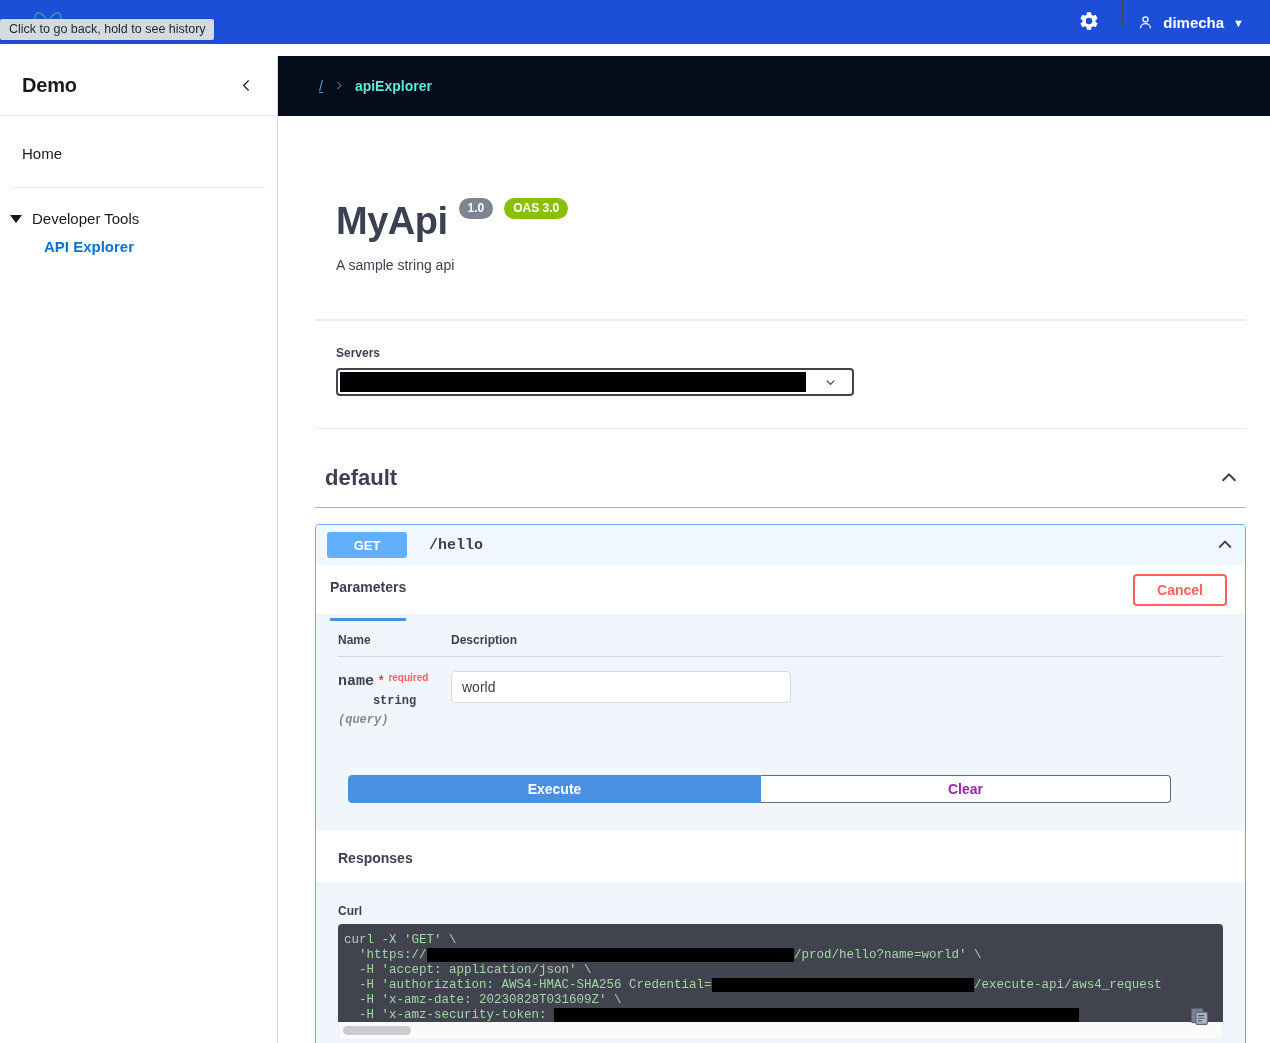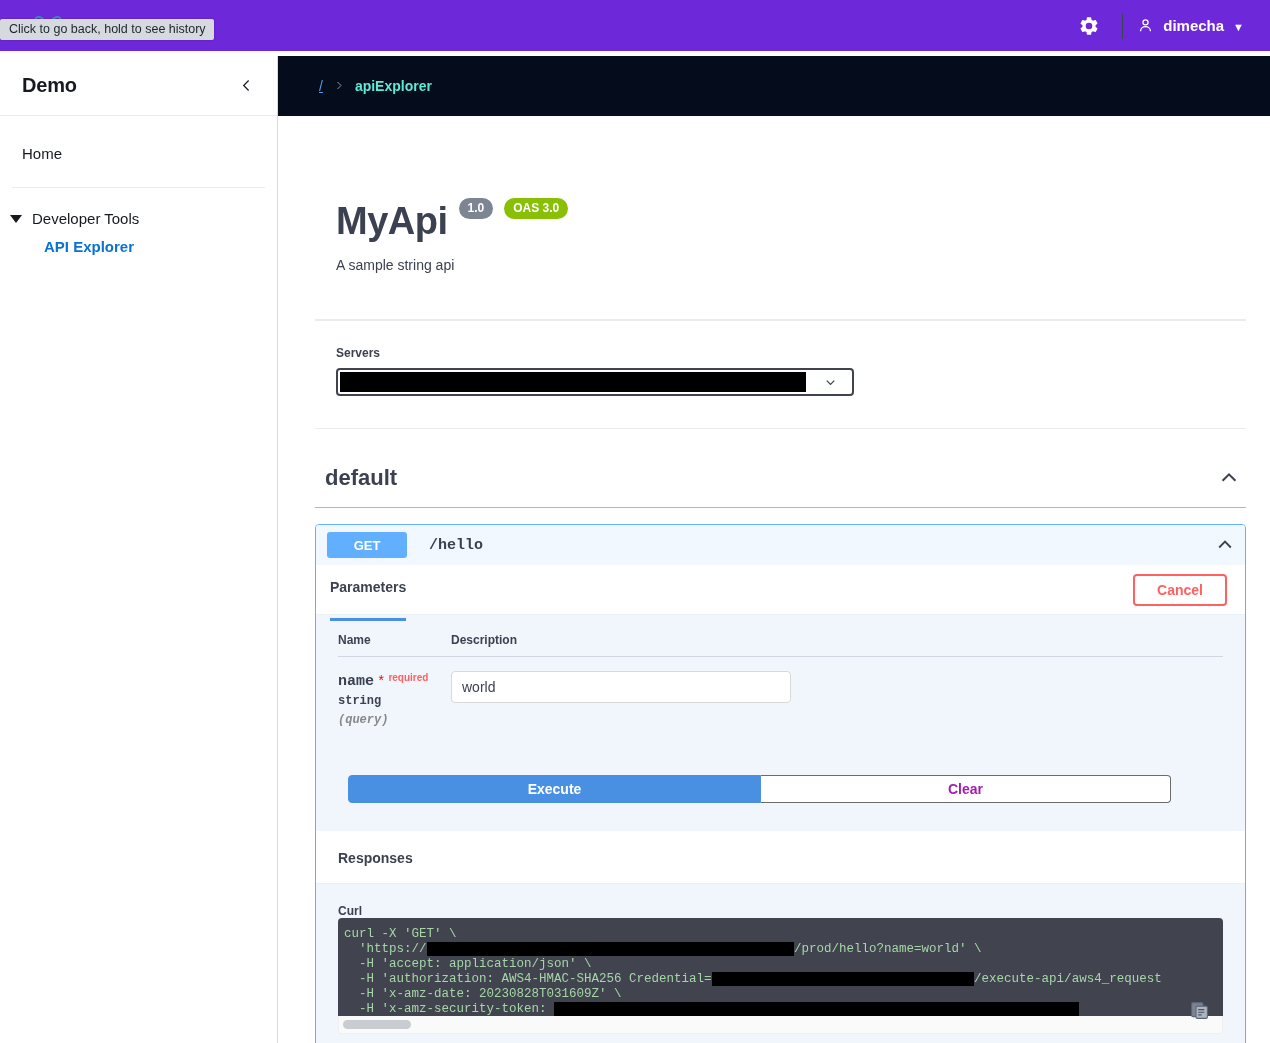--- a/index.html
+++ b/index.html
@@ -7,23 +7,23 @@
     margin: 0; padding: 0;
     width: 1270px; height: 1043px;
     overflow: hidden;
     background: #ffffff;
     font-family: "Liberation Sans", sans-serif;
   }
 
   
   #topbar {
     position: absolute; top: 0; left: 0;
-    width: 1270px; height: 51px;
-    background: #6d28d9;
-    display: flex; align-items: center;
+    width: 1270px; height: 44px;
+    background: #1d4ed8;
+    display: flex; 
   }
   #logo-wrap { width: 96px; display:flex; align-items:center; justify-content:center; }
   #logo-svg { display:block; }
   #topbar-spacer { flex: 1 1 auto; }
   #gear-btn {
     width: 42px; height: 42px; display:flex; align-items:center; justify-content:center;
     margin-right: 8px; cursor: pointer;
   }
   #topbar-divider { width:1px; height:26px; background:#3b4454; margin: 0 14px 0 4px; }
   #user-menu {
@@ -179,21 +179,21 @@
   #params-table { width:100%; border-collapse:collapse; }
   #params-table th {
     text-align:left; font-size:12px; color:#3b4151; font-weight:bold;
     padding: 0 0 9px 0; border-bottom:1px solid #cfd8e2;
   }
   #th-name { width:113px; }
   #params-table td { padding: 14px 0 0 0; vertical-align:top; }
   .p-name { font-family:"Liberation Mono", monospace; font-size:15px; font-weight:bold; color:#3b4151; }
   .p-star { color:#ff0000; font-size:14px; }
   .p-required { color:#ff6060; font-size:10px; font-weight:bold; position:relative; top:-4px; }
-  .p-type { font-family:"Liberation Mono", monospace; font-size:12px; font-weight:bold; color:#3b4151; margin-top:4px; }
+  .p-type { font-family:"Liberation Mono", monospace; font-size:12px; font-weight:bold; color:#3b4151; margin-top:4px;text-align:center; }
   .p-in { font-family:"Liberation Mono", monospace; font-size:12px; font-weight:bold; font-style:italic; color:#888888; margin-top:5px; }
   #param-input {
     width:340px; height:32px; border:1px solid #d9d9d9; border-radius:4px;
     background:#ffffff; font-size:14px; color:#3b4151; padding: 0 10px;
     font-family:"Liberation Sans", sans-serif;
   }
 
   
   #exec-row { display:flex; margin: 48px 0 0 10px; width:823px; }
   #execute-btn {
@@ -210,21 +210,21 @@
   }
   #params-pad { height:28px; }
 
   
   #responses-head {
     background:#ffffff; padding: 18px 22px 16px 22px;
     border-bottom:1px solid #e8f0f8;
   }
   #responses-title { font-size:14px; font-weight:bold; color:#3b4151; }
   #resp-body { background:#f0f6fc; padding: 20px 22px 0 22px; }
-  #curl-label { font-size:12px; font-weight:bold; color:#3b4151; }
+  #curl-label { font-size:12px; font-weight:bold; color:#3b4151; padding-bottom:6px; }
   #curl-box {
     background:#41444e; border-radius:4px 4px 0 0;
     padding: 9px 0 8px 0; position:relative; overflow:hidden; height:98px;
   }
   #curl-pre {
     font-family:"Liberation Mono", monospace; font-size:12.5px; line-height:15px;
     color:#ffffff; white-space:pre; margin:0; padding: 0 0 0 6px;
   }
   .g { color:#a5d6a7; }
   .redact { background:#000000; color:transparent; }

